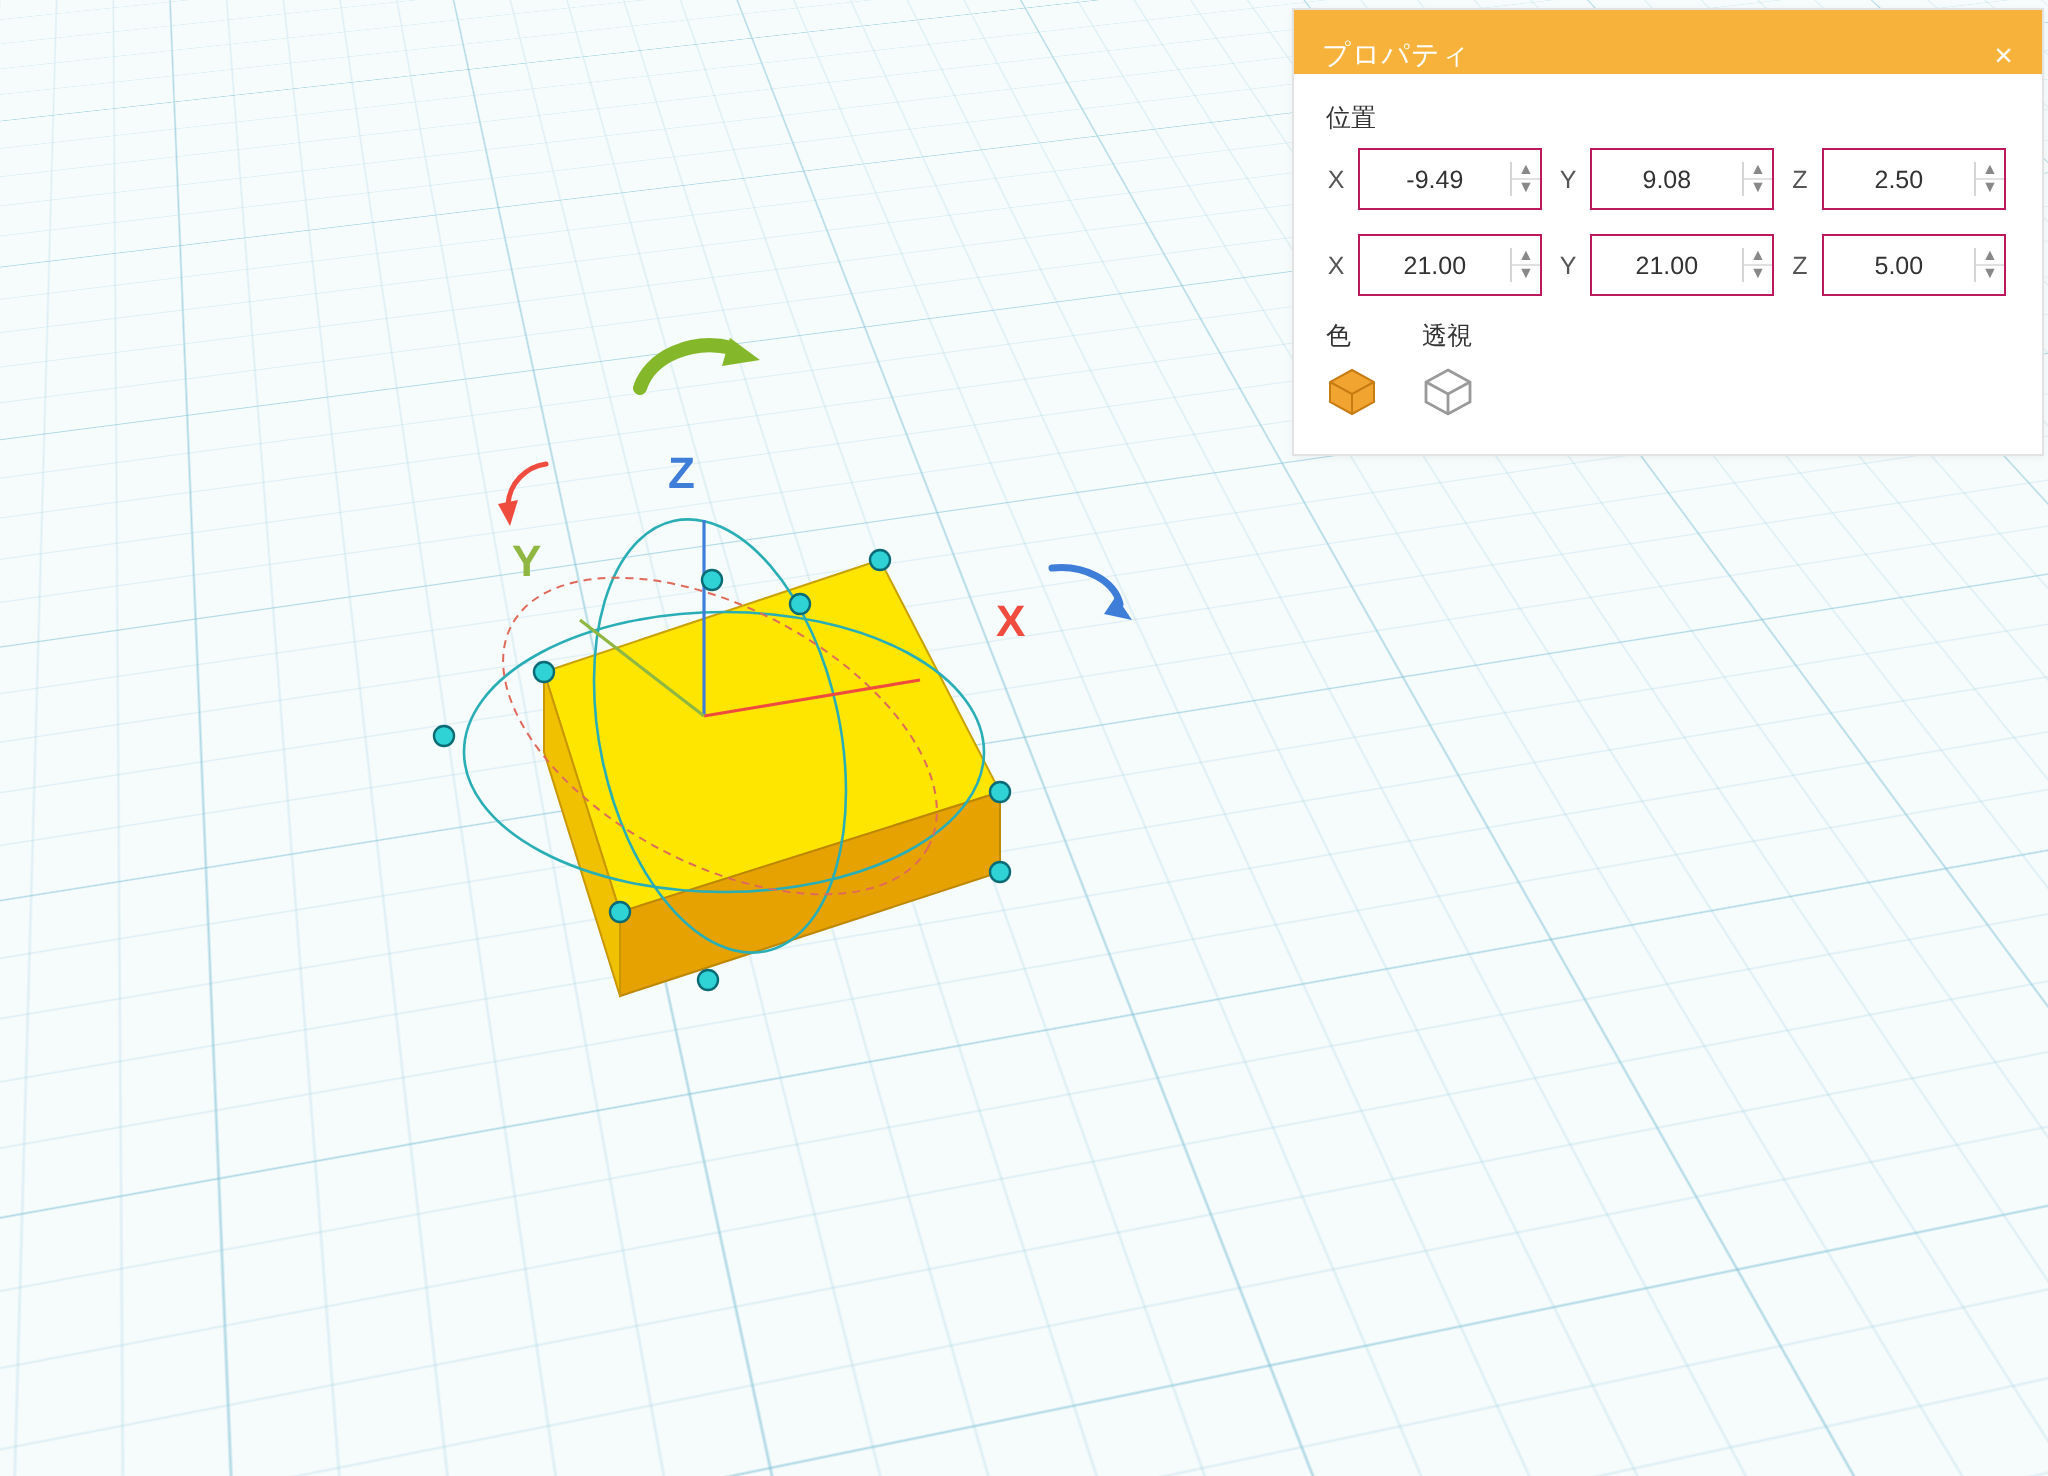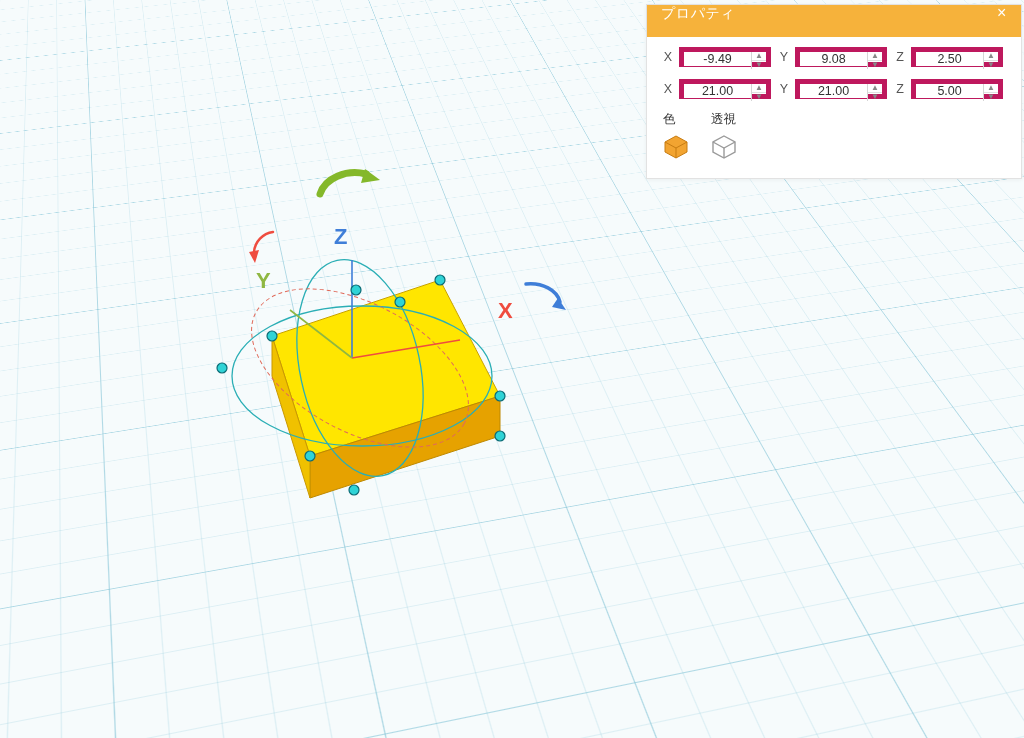--- a/index.html
+++ b/index.html
@@ -43,41 +43,41 @@
     position: absolute;
     top: 4px; right: 2px;
     width: 376px;
     background: #ffffff;
     border: 1px solid #e2e2e2;
     box-shadow: 0 1px 4px rgba(0,0,0,0.05);
     font-size: 13px;
     color: #333;
   }
   .panel-header {
-    display: flex; align-items: flex-start; justify-content: space-between;
+    display: flex; align-items: flex-end; justify-content: space-between;
     height: 32px;
     background: #f6b23b;
     color: #fff;
     padding: 0 10px 0 14px;
     font-size: 14px;
     letter-spacing: .5px;
   }
   .panel-header .close {
     font-size: 16px; line-height: 1; cursor: pointer;
     width: 18px; text-align: center;
   }
   .panel-body { padding: 10px 16px 18px; }
   .section-label { font-size: 12.5px; color: #333; margin: 4px 0 6px; display:flex; align-items:center; gap:10px;}
   .row { display: flex; gap: 8px; align-items: center; margin-bottom: 12px;}
   .field { display: flex; align-items: center; gap: 6px; }
   .axis { font-size: 12.5px; color: #555; width: 10px; text-align: center;}
   .num {
-    display: flex; align-items: flex-start;
-    border: 5px solid #be185d;
-    height: 20px; width: 92px;
+    display: flex; align-items: center;
+    border: 1px solid #be185d;
+    height: 31px; width: 92px;
     background: #fff;
   }
   .num input {
     border: none; outline: none; width: 100%; text-align: center;
     font-size: 12.5px; color: #333;
   }
   .spin {
     width: 18px; border-left: 1px solid #d5d5d5;
     display: flex; flex-direction: column;
   }
@@ -155,20 +155,21 @@
   </div>
 </div>
 
 <div class="panel">
   <div class="panel-header">
     <span>プロパティ</span>
     <span class="close">×</span>
   </div>
   <div class="panel-body">
 
+    <div class="section-label">位置</div>
     <div class="row">
       <div class="field">
         <span class="axis">X</span>
         <div class="num">
           <input value="-9.49" style="">
           <div class="spin">
               <div>▲</div>
               <div>▼</div>
             </div>
         </div>

